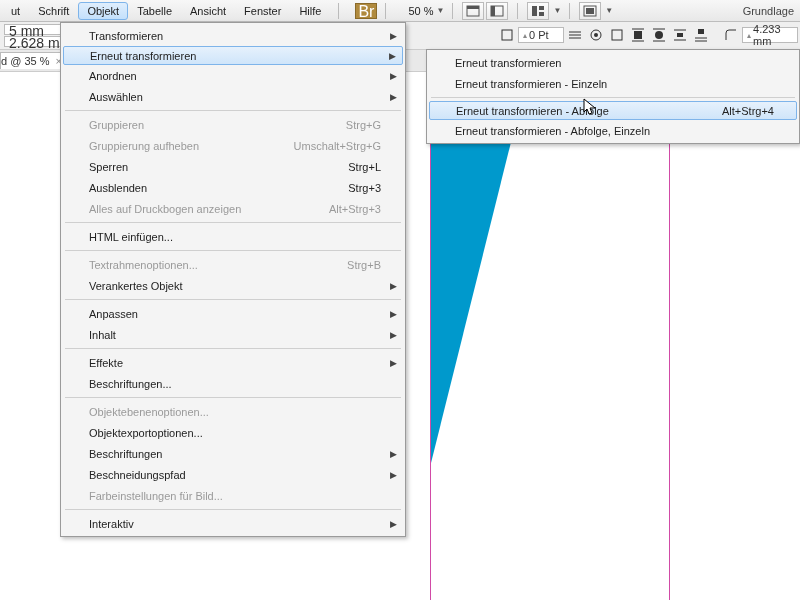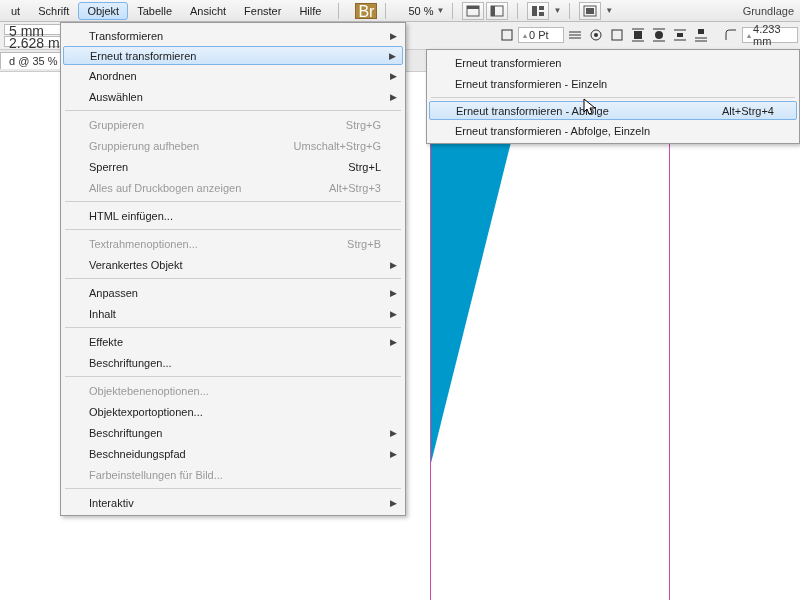--- a/index.html
+++ b/index.html
@@ -18,21 +18,21 @@
 .controlbar { height:28px; background:#efefef; border-bottom:1px solid #ccc; display:flex; align-items:center; padding:0 4px; gap:4px; position:relative; }
 .controlbar .mmfield { background:#fff; border:1px solid #bbb; padding:1px 4px; min-width:46px; font-size:14px; color:#333; }
 .controlbar .micon { width:18px; height:18px; display:flex; align-items:center; justify-content:center; }
 .controlbar .micon svg { width:14px; height:14px; }
 .controlbar .stack { display:flex; flex-direction:column; gap:1px; }
 .controlbar .stack .mmfield { height:11px; line-height:10px; }
 .controlbar .right-cluster { position:absolute; right:2px; top:3px; display:flex; align-items:center; gap:1px; }
 .controlbar .ic { width:20px; height:20px; border:1px solid transparent; display:flex; align-items:center; justify-content:center; }
 .controlbar .ic svg { width:14px; height:14px; }
 .doctab { height:22px; background:#e9e9e9; border-bottom:1px solid #ccc; display:flex; align-items:center; }
-.doctab .tab { background:#fff; border:1px solid #bbb; border-bottom:none; padding:2px 8px; font-size:10px; color:#333; display:flex; align-items:center; gap:6px; }
+.doctab .tab { background:#fff; border:1px solid #bbb; border-bottom:none; padding:2px 0; font-size:10px; color:#333; display:flex; align-items:center; gap:6px; }
 .doctab .tab .x { color:#888; font-size:11px; }
 .canvas-area { position:absolute; top:72px; left:0; right:0; bottom:0; background:#fff; }
 .canvas-shape { position:absolute; top:0; left:430px; width:240px; height:528px; background:#0099cc; overflow:hidden; border-left:1px solid #d14aa6; border-right:1px solid #d14aa6; }
 .canvas-shape::after { content:""; position:absolute; top:30px; left:90px; width:300px; height:700px; background:#fff; transform:rotate(14deg); transform-origin:top left; }
 .canvas-shape .handle { position:absolute; top:355px; left:36px; width:5px; height:5px; background:#fff; border:1px solid #fff; }
 
 .menu { position:absolute; background:#f4f4f4; border:1px solid #9a9a9a; box-shadow:2px 2px 4px rgba(0,0,0,.25); padding:2px; }
 .menu .row { display:flex; align-items:center; height:21px; padding:0 22px 0 26px; color:#222; white-space:nowrap; cursor:default; position:relative; }
 .menu .row.disabled { color:#9a9a9a; }
 .menu .row.highlight { background:linear-gradient(#e6f1fc,#cfe5fa); border:1px solid #7eb4ea; border-radius:2px; height:19px; }
@@ -208,20 +208,24 @@
       <span class="shortcut">Strg+G</span>
     </div>
     <div class="row disabled">
       <span>Gruppierung aufheben</span>
       <span class="shortcut">Umschalt+Strg+G</span>
     </div>
     <div class="row">
       <span>Sperren</span>
       <span class="shortcut">Strg+L</span>
     </div>
+    <div class="row">
+      <span>Ausblenden</span>
+      <span class="shortcut">Strg+3</span>
+    </div>
     <div class="row disabled">
       <span>Alles auf Druckbogen anzeigen</span>
       <span class="shortcut">Alt+Strg+3</span>
     </div>
     <hr>
     <div class="row">
       <span>HTML einfügen...</span>
     </div>
     <hr>
     <div class="row disabled">

